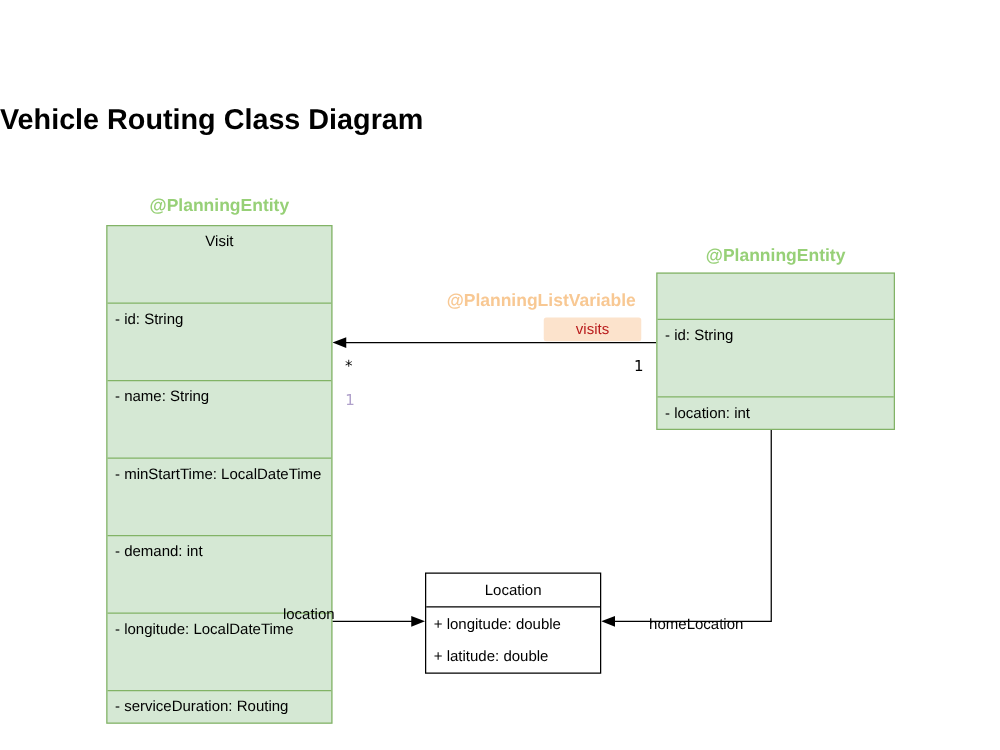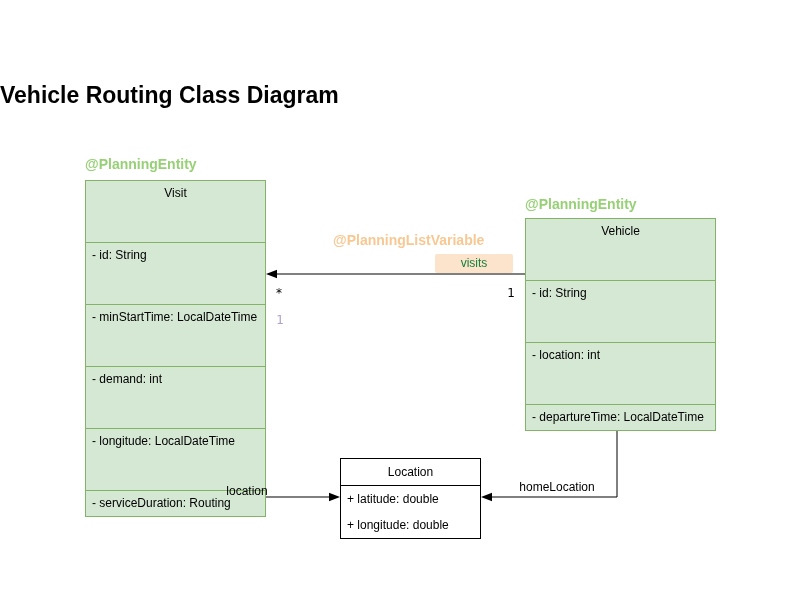--- a/index.html
+++ b/index.html
@@ -18,21 +18,21 @@
     position: absolute;
     left: 0; top: 82px;
     width: 792px;
     font-size: 23px;
     font-weight: bold;
     color: #000000;
   }
 
   .annotation {
     position: absolute;
-    text-align: left;
+    text-align: center;
     font-size: 14px;
     font-weight: bold;
     white-space: nowrap;
   }
   .annotation.green  { color: var(--entity-annotation-color, #97d077); }
   .annotation.orange { color: var(--list-annotation-color, #f8c893); }
 
   .uml {
     position: absolute;
     font-size: 12px;
@@ -74,21 +74,21 @@
     pointer-events: none;
   }
 
   .chip {
     position: absolute;
     background: var(--visits-fill, #fce3cc);
     border-radius: 2px;
     font-size: 12px;
     line-height: 19px;
     text-align: center;
-    color: #15803d;
+    color: #b91c1c;
   }
 
   .mult {
     position: absolute;
     font-family: "DejaVu Sans", sans-serif;
     font-size: 12px;
     line-height: 14px;
     text-align: center;
     color: #000000;
   }
@@ -119,42 +119,41 @@
     <polygon points="340,497 329,492.7 329,501.3" fill="#000000"></polygon>
 
     <path d="M617 323 V497 H488" stroke="#000000" stroke-width="1" fill="none"></path>
     <polygon points="481,497 492,492.7 492,501.3" fill="#000000"></polygon>
   </svg>
 
   <div class="annotation green" style="left:85px; top:156px; width:181px;">@PlanningEntity</div>
   <div class="uml green" style="left:85px; top:180px; width:181px;">
     <div class="hdr">Visit</div>
     <div class="row">- id: String</div>
+    <div class="row">- name: String</div>
     <div class="row">- minStartTime: LocalDateTime</div>
     <div class="row">- demand: int</div>
     <div class="row">- longitude: LocalDateTime</div>
     <div class="row">- serviceDuration: Routing</div>
   </div>
 
   <div class="annotation green" style="left:525px; top:196px; width:191px;">@PlanningEntity</div>
   <div class="uml green" style="left:525px; top:218px; width:191px;">
-    <div class="hdr">Vehicle</div>
     <div class="row">- id: String</div>
     <div class="row">- location: int</div>
-    <div class="row">- departureTime: LocalDateTime</div>
   </div>
 
   <div class="uml plain" style="left:340px; top:458px; width:141px;">
     <div class="hdr">Location</div>
+    <div class="row">+ longitude: double</div>
     <div class="row">+ latitude: double</div>
-    <div class="row">+ longitude: double</div>
   </div>
 
   <div class="annotation orange" style="left:333px; top:232px; width:200px;">@PlanningListVariable</div>
   <div class="chip" style="left:435px; top:254px; width:78px; height:19px;">visits</div>
   <div class="mult" style="left:270px; top:286px; width:18px;">*</div>
   <div class="mult" style="left:502px; top:286px; width:18px;">1</div>
   <div class="mult index" style="left:271px; top:313px; width:18px;">1</div>
 
   <div class="edge-label" style="left:199px; top:484px; width:96px;">location</div>
-  <div class="edge-label" style="left:509px; top:480px; width:96px;">homeLocation</div>
+  <div class="edge-label" style="left:509px; top:492px; width:96px;">homeLocation</div>
 
 </div>
 
 </body></html>

